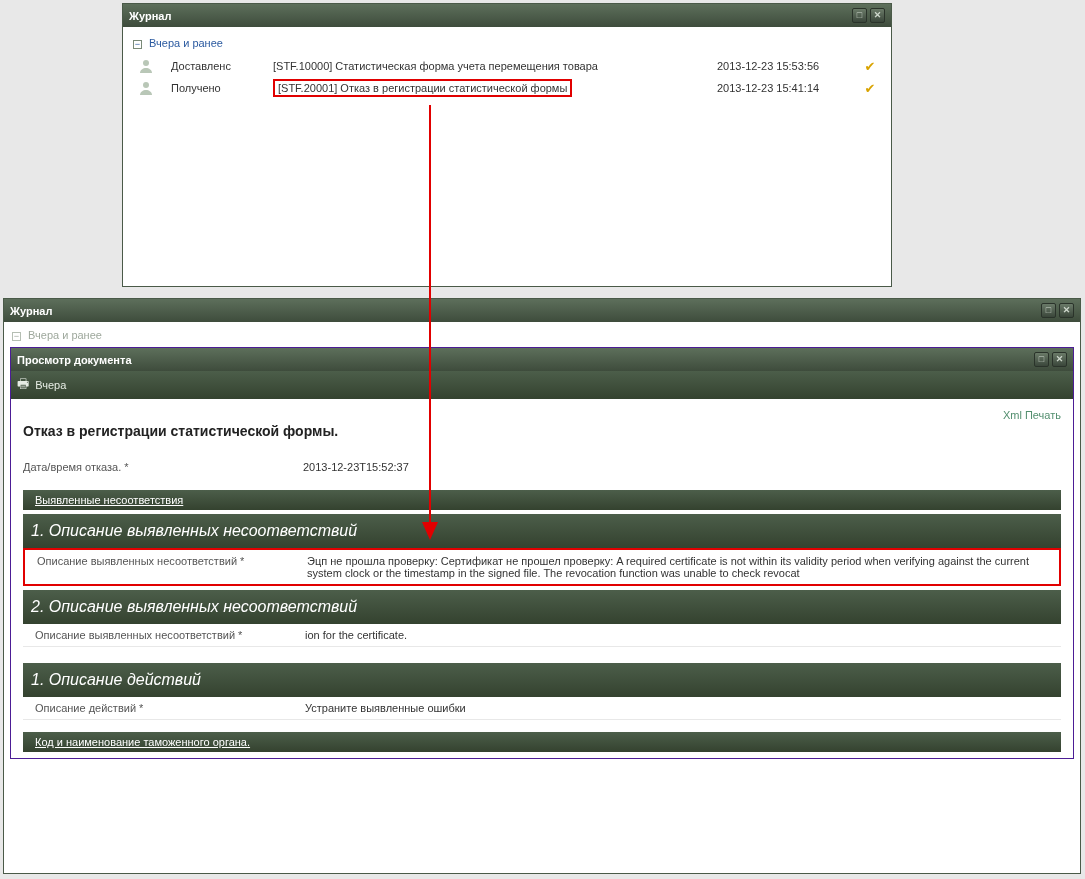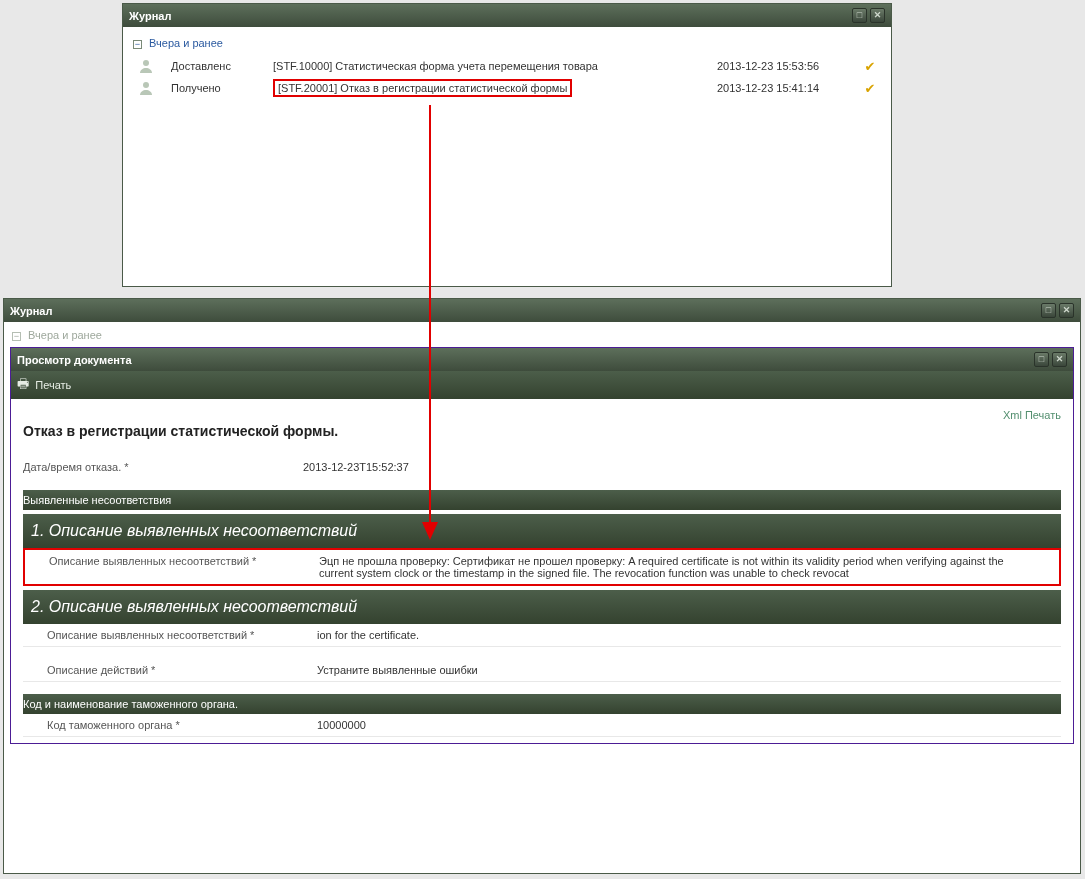--- a/index.html
+++ b/index.html
@@ -99,35 +99,36 @@
 .doc-body { padding: 10px 12px 6px; }
 .doc-top-right { text-align: right; color: #538f6f; font-size: 11px; margin-bottom: 2px; }
 .doc-title { font-size: 14px; font-weight: bold; margin-bottom: 18px; color: #222; }
 .kv-row { display: flex; padding: 4px 0 17px; font-size: 11px; }
 .kv-label { width: 280px; color: #555; }
 .kv-val { flex: 1; color: #333; }
 
 .section-header {
   background: linear-gradient(#4c5e4a,#34422f);
   color: #fff;
-  padding: 4px 0;
+  padding: 4px 12px;
   font-size: 11px;
   font-weight: normal;
+  text-decoration: underline;
 }
 .sub-section-header {
   background: linear-gradient(#4c5e4a,#34422f);
   color: #fff;
   padding: 8px 8px;
   font-size: 16px;
   margin-top: 4px;
   font-style: italic;
 }
 .record-row {
   display: flex;
-  padding: 5px 24px;
+  padding: 5px 12px;
   font-size: 11px;
   border-bottom: 1px solid #e8e8e8;
 }
 .record-label { width: 270px; color: #555; }
 .record-val { flex: 1; color: #333; }
 .red-record { border: 2px solid #e10000; }
 
 
 .arrow-svg {
   position: absolute;
@@ -200,21 +201,21 @@
     <div class="subpanel">
       <div class="panel-header">
         <span>Просмотр документа</span>
         <div class="panel-header-buttons">
           <div class="hdr-btn">□</div>
           <div class="hdr-btn">✕</div>
         </div>
       </div>
       <div class="toolbar">
         <span class="print-icon">🖶</span>
-        <span>Печать</span>
+        <span>Вчера</span>
       </div>
       <div class="doc-body">
         <div class="doc-top-right">Xml Печать</div>
         <div class="doc-title">Отказ в регистрации статистической формы.</div>
 
         <div class="kv-row">
           <div class="kv-label">Дата/время отказа. *</div>
           <div class="kv-val">2013-12-23T15:52:37</div>
         </div>
 
@@ -227,31 +228,28 @@
         </div>
 
         <div class="sub-section-header">2. Описание выявленных несоответствий</div>
         <div class="record-row">
           <div class="record-label">Описание выявленных несоответствий *</div>
           <div class="record-val">ion for the certificate.</div>
         </div>
 
         <div style="height:12px"></div>
 
+        <div class="sub-section-header">1. Описание действий</div>
         <div class="record-row">
           <div class="record-label">Описание действий *</div>
           <div class="record-val">Устраните выявленные ошибки</div>
         </div>
 
         <div style="height:12px"></div>
         <div class="section-header">Код и наименование таможенного органа.</div>
-        <div class="record-row">
-          <div class="record-label">Код таможенного органа *</div>
-          <div class="record-val">10000000</div>
-        </div>
       </div>
     </div>
   </div>
 </div>
 
 <svg class="arrow-svg">
   <line x1="430" y1="105" x2="430" y2="530" stroke="#e10000" stroke-width="2"></line>
   <polygon points="430,540 422,522 438,522" fill="#e10000"></polygon>
 </svg>
 

